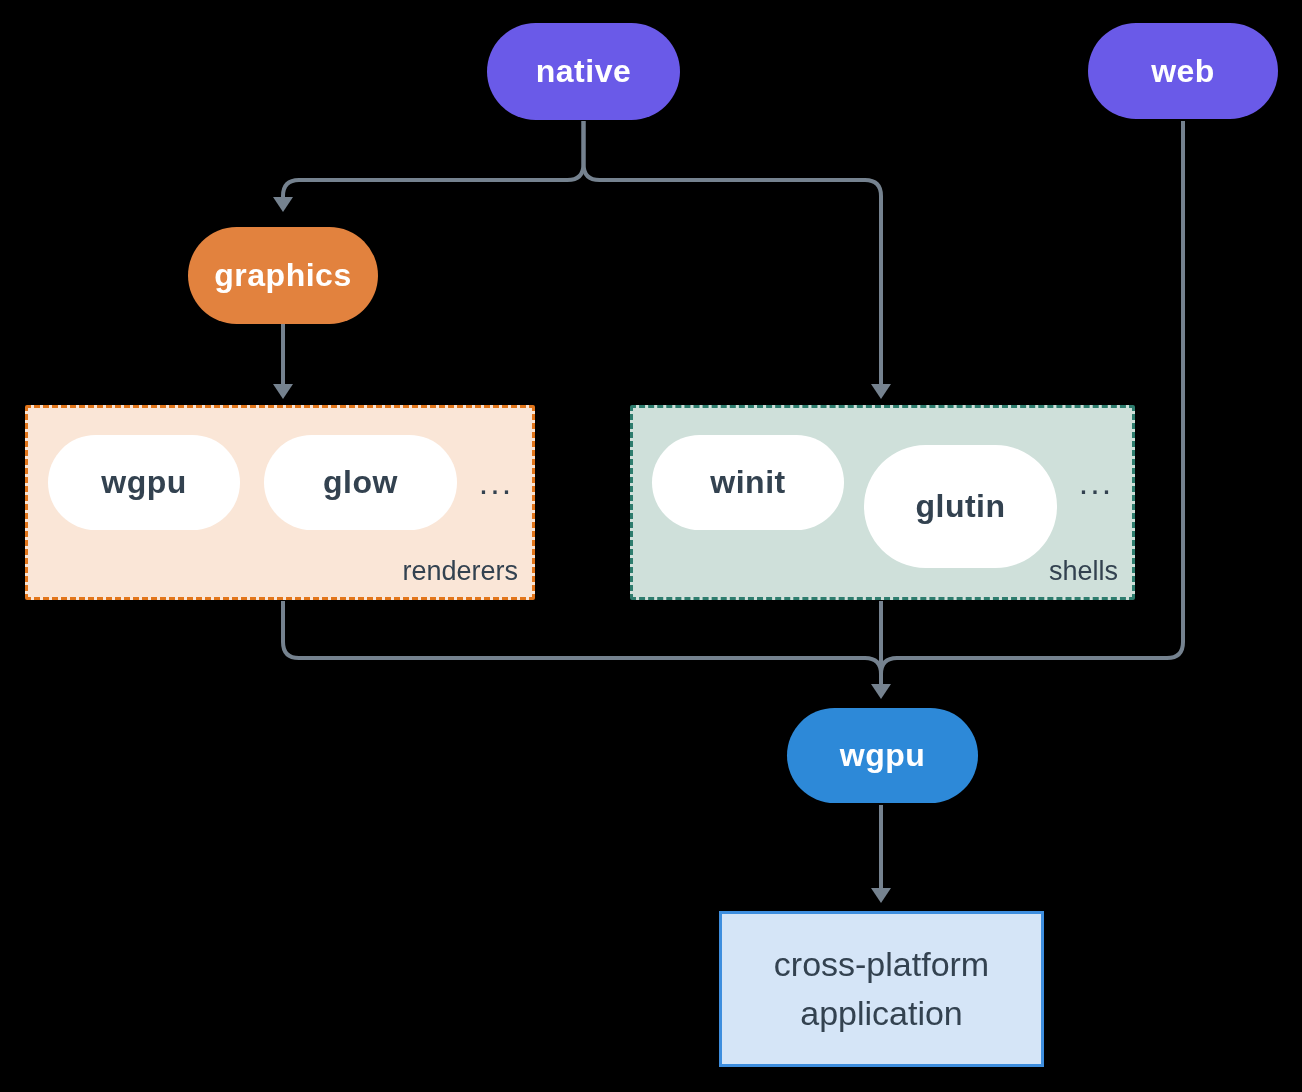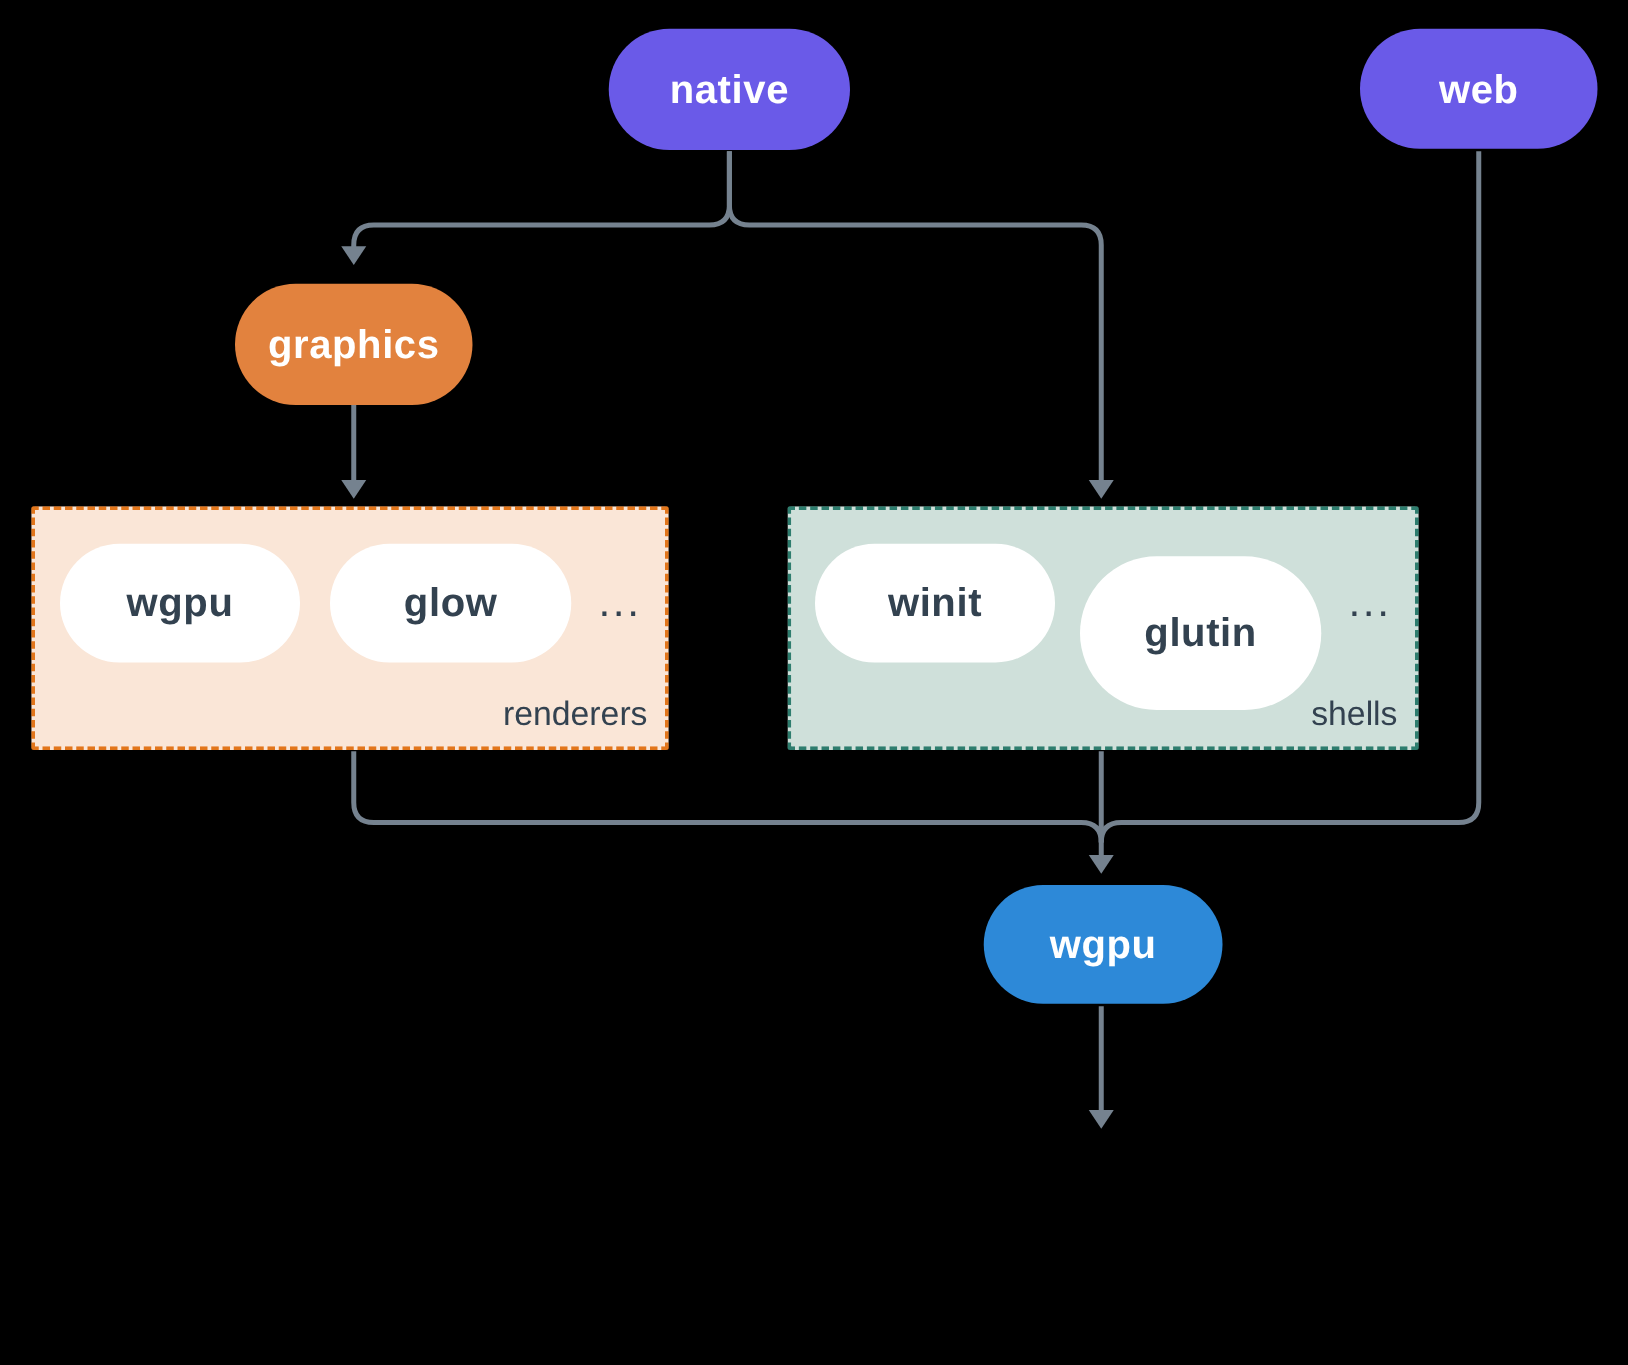--- a/index.html
+++ b/index.html
@@ -144,14 +144,18 @@
 
   <div class="group shells" style="left:630px; top:405px; width:505px; height:195px;">
     <div class="pill white" style="left:19px; top:27px; width:192px; height:95px;">winit</div>
     <div class="pill white" style="left:231px; top:37px; width:193px; height:123px;">glutin</div>
     <div class="ellipsis" style="left:433px;">...</div>
     <div class="group-label">shells</div>
   </div>
 
   <div class="pill blue" style="left:787px; top:708px; width:191px; height:95px;">wgpu</div>
 
+  <div class="app-box">
+    <span>cross-platform</span>
+    <span>application</span>
+  </div>
 
 </div>
 
 </body></html>

